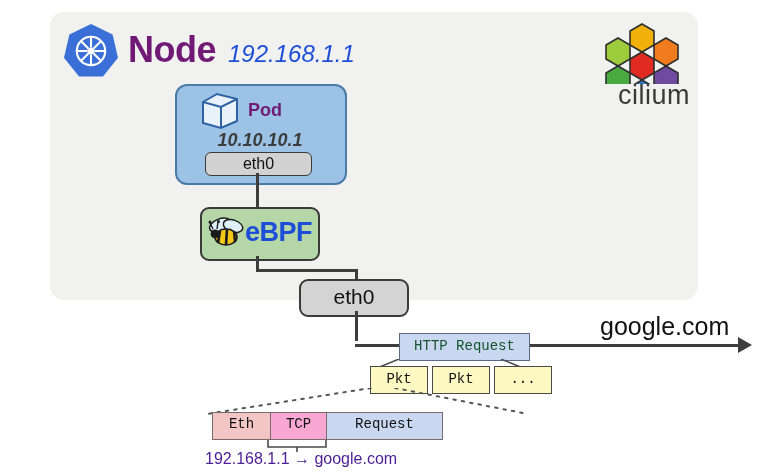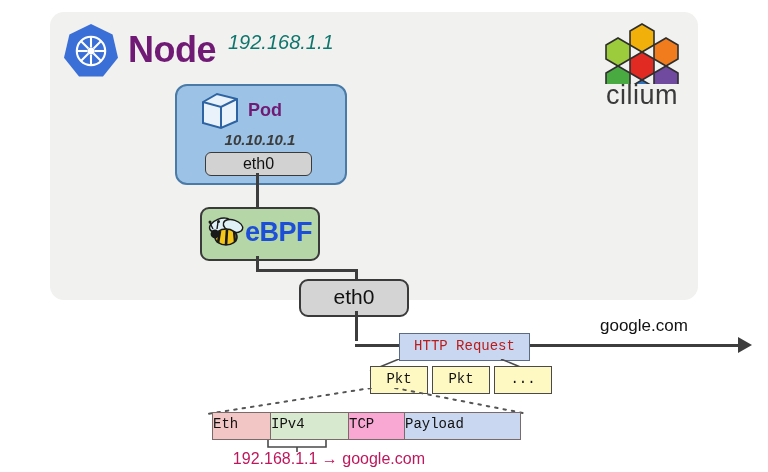--- a/index.html
+++ b/index.html
@@ -8,36 +8,36 @@
   .abs{position:absolute;}
 
   
   #node-container{left:50px;top:12px;width:648px;height:288px;
     background:#f1f1ef;border-radius:14px;}
 
   
   #k8s-logo{left:62px;top:22px;width:58px;height:58px;}
   #node-title{left:128px;top:24px;font-size:36px;font-weight:bold;
     letter-spacing:-0.5px;color:#701a75;line-height:52px;}
-  #node-ip{left:228px;top:20px;font-size:20px;font-style:italic;
-    color:#0f766e;line-height:44px;}
+  #node-ip{left:228px;top:32px;font-size:24px;font-style:italic;
+    color:#1d4ed8;line-height:44px;}
 
   
   #cilium-logo{left:592px;top:22px;width:100px;height:92px;}
   #cilium-hex-wrap{position:relative;width:100px;height:62px;}
-  #cilium-word{position:absolute;left:0;top:58px;width:100px;text-align:center;
+  #cilium-word{position:absolute;left:12px;top:58px;width:100px;text-align:center;
     font-size:27px;color:#3a3a3a;letter-spacing:0.5px;}
 
   
   #pod-box{left:175px;top:84px;width:168px;height:97px;
     background:#9cc3e5;border:2px solid #4a7ba8;border-radius:12px;}
   #pod-cube{left:199px;top:90px;width:42px;height:42px;}
   #pod-label{left:248px;top:93px;font-size:18px;font-weight:bold;color:#701a75;
     line-height:34px;}
-  #pod-ip{left:186px;top:128px;width:148px;text-align:center;font-size:15px;
+  #pod-ip{left:186px;top:128px;width:148px;text-align:center;font-size:18px;
     font-style:italic;font-weight:bold;color:#3c3c3c;line-height:24px;}
   #pod-eth0{left:205px;top:152px;width:105px;height:22px;
     background:#d2d2d2;border:1.5px solid #3a3a3a;border-radius:6px;
     font-size:16px;text-align:center;line-height:21px;color:#111;}
 
   
   #ebpf-box{left:200px;top:207px;width:116px;height:50px;
     background:#b5d6a7;border:2px solid #3a3a3a;border-radius:9px;}
   #ebpf-bee{left:208px;top:214px;width:40px;height:36px;}
   #ebpf-label{left:245px;top:213px;font-size:27px;font-weight:bold;color:#1d4ed8;
@@ -56,54 +56,54 @@
   #conn-ebpf-v2{left:355px;top:269px;width:3px;height:12px;}
   #conn-eth0-v1{left:355px;top:311px;width:3px;height:30px;}
   #conn-eth0-h{left:355px;top:344px;width:46px;height:3px;}
 
   
   #wire-left{left:365px;top:344px;width:40px;height:3px;background:#3d3d3d;}
   #wire-right{left:527px;top:344px;width:215px;height:3px;background:#3d3d3d;}
   #wire-arrow{left:738px;top:337px;width:0;height:0;
     border-top:8px solid transparent;border-bottom:8px solid transparent;
     border-left:14px solid #3d3d3d;}
-  #google-label{left:600px;top:310px;font-size:17px;color:#111;line-height:32px;}
+  #google-label{left:600px;top:310px;font-size:25px;color:#111;line-height:32px;}
 
   
   #http-box{left:399px;top:333px;width:129px;height:26px;
     background:#c9d7f0;border:1.5px solid #5b6b85;
     font-family:"Liberation Mono",monospace;font-size:14px;
-    text-align:center;line-height:24px;color:#b91c1c;}
+    text-align:center;line-height:24px;color:#14532d;}
 
   
   .pkt{top:366px;width:56px;height:26px;background:#fef9c3;
     border:1.5px solid #4a4a4a;font-family:"Liberation Mono",monospace;
     font-size:14px;text-align:center;line-height:24px;color:#111;}
   #pkt-1{left:370px;}
   #pkt-2{left:432px;}
   #pkt-3{left:494px;}
 
   
   #funnel{left:368px;top:357px;width:164px;height:12px;}
 
   
   #dotted{left:205px;top:388px;width:325px;height:30px;}
 
   
   #packet-bar{left:212px;top:412px;height:26px;display:flex;
     border:1.5px solid #7a6a6a;}
   .field{font-family:"Liberation Mono",monospace;font-size:14px;
-    text-align:left;line-height:23px;color:#111;
+    text-align:center;line-height:23px;color:#111;
     border-right:1.5px solid #7a6a6a;box-sizing:border-box;}
   .field:last-child{border-right:none;}
 
   
   #brace{left:266px;top:438px;width:62px;height:12px;}
-  #annotation{left:205px;top:448px;width:220px;text-align:right;
-    font-size:16px;color:#be185d;line-height:22px;}
+  #annotation{left:205px;top:448px;width:220px;text-align:left;
+    font-size:16px;color:#4c1d95;line-height:22px;}
 </style>
 </head>
 <body>
 
 <div class="abs" id="node-container"></div>
 
 <div class="abs" id="k8s-logo">
   <svg width="58" height="58" viewBox="0 0 58 58">
     <polygon points="29,2 50.6,12.4 56,35.7 41,54.4 17,54.4 2,35.7 7.4,12.4" fill="#3a6fd8"></polygon>
     <g fill="none" stroke="#ffffff" stroke-width="2.1">
@@ -199,23 +199,22 @@
 
 <div class="abs" id="dotted">
   <svg width="325" height="30" viewBox="0 0 325 30">
     <path d="M166 0 L2 26" stroke="#555" stroke-width="2" fill="none" stroke-dasharray="2.5 6" stroke-linecap="round"></path>
     <path d="M190 0 L323 26" stroke="#555" stroke-width="2" fill="none" stroke-dasharray="2.5 6" stroke-linecap="round"></path>
   </svg>
 </div>
 
 <div class="abs" id="packet-bar">
     <div class="field" style="background: rgb(243, 198, 198); width: 58px;">Eth</div>
-    <div class="field" style="background: rgb(215, 233, 206); width: 78px;">IPv4</div>
     <div class="field" style="background: #f9a8d4; width: 56px;">TCP</div>
-    <div class="field" style="background: rgb(201, 215, 240); width: 115px;">Payload</div>
+    <div class="field" style="background: rgb(201, 215, 240); width: 115px;">Request</div>
   </div>
 
 <div class="abs" id="brace">
   <svg width="62" height="12" viewBox="0 0 62 12">
     <path d="M2 0 L2 7 L31 7 L31 12 M31 7 L60 7 L60 0" stroke="#4a4a4a" stroke-width="1.6" fill="none"></path>
   </svg>
 </div>
 
 <div class="abs" id="annotation">192.168.1.1 → google.com</div>
 

